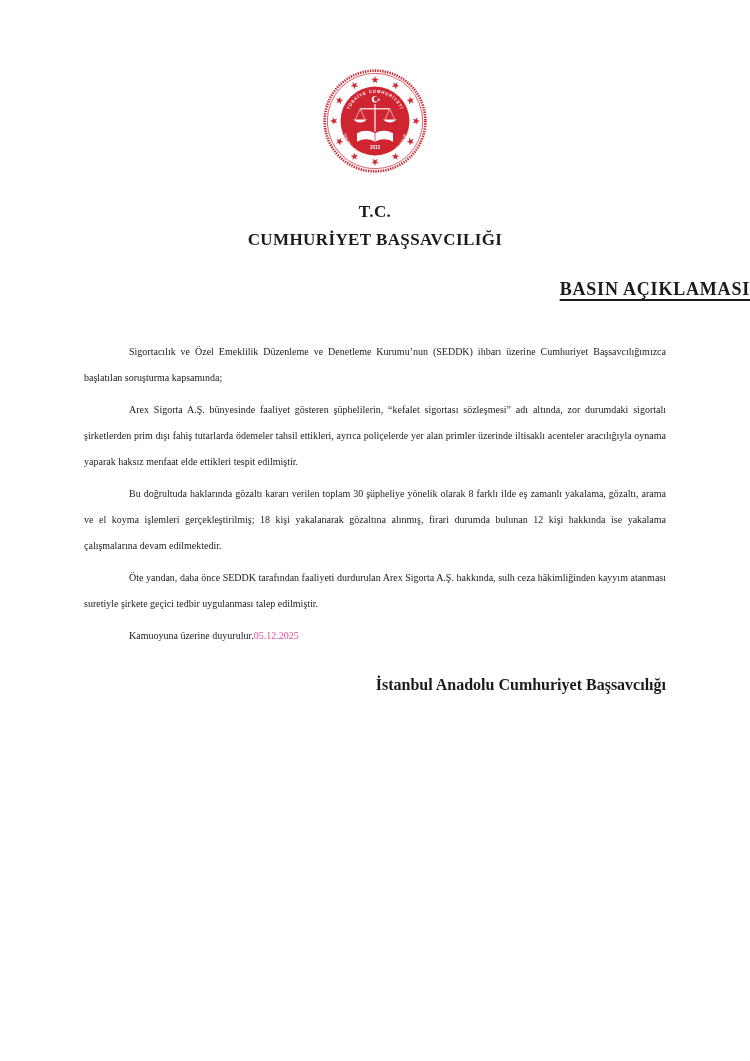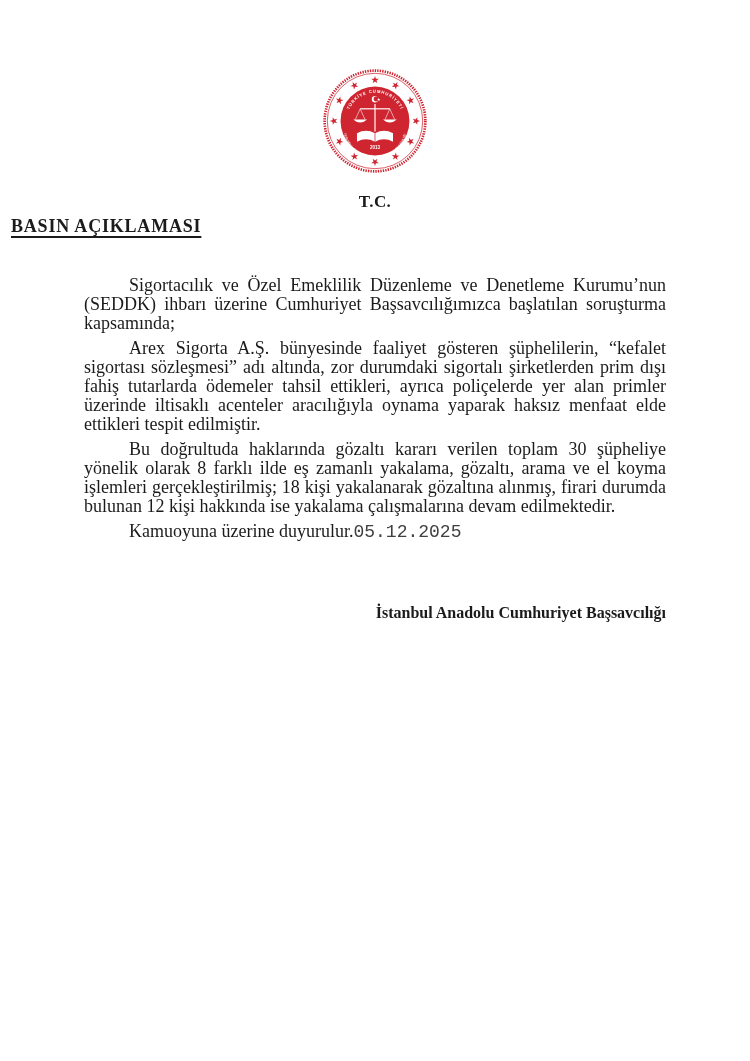--- a/index.html
+++ b/index.html
@@ -18,54 +18,55 @@
   
   .logo-wrap {
     width: 106px;
     height: 106px;
     margin: 68px auto 0 auto;
   }
   .logo-wrap svg { display: block; width: 100%; height: 100%; }
 
   
   .letterhead {
-    margin-top: 14px;
+    margin-top: 24px;
     text-align: center;
     font-weight: bold;
     font-size: 17px;
     line-height: 28px;
     letter-spacing: 0.4px;
   }
 
   
   .doc-title {
-    text-align: left;
+    margin-top: 25px;
+    text-align: right;
     font-weight: bold;
     font-size: 18px;
     letter-spacing: 0.8px;
     text-decoration: underline;
     text-decoration-thickness: 2px;
     text-underline-offset: 4px;
     padding-left: 11px;
   }
 
   
   .body { margin-top: 39px; }
   .body p {
     margin: 0 0 6px 0;
-    font-size: 18px;
-    line-height: 19px;
+    font-size: 10px;
+    line-height: 26px;
     text-align: justify;
     text-indent: 45px;
   }
   .closing { text-align: left !important; }
   .date {  }
 
   .signature {
-    margin-top: 62px;
+    margin-top: 27px;
     text-align: right;
     font-weight: bold;
     font-size: 16px;
   }
 </style>
 </head>
 <body>
 
 <div class="page">
 
@@ -127,28 +128,30 @@
         <path d="M66,123 Q83,114 100,123 Q117,114 134,123 L134,139 Q117,130 100,139 Q83,130 66,139 Z" fill="#ffffff"></path>
         <line x1="100" y1="123" x2="100" y2="139" stroke="#cf2531" stroke-width="1.4"></line>
       </g>
 
       <text x="100" y="152" text-anchor="middle" font-family="Liberation Sans, sans-serif" font-size="8.5" font-weight="bold" fill="#ffffff">2013</text>
     </svg>
   </div>
 
   <div class="letterhead">
     <div>T.C.</div>
+    <div>CUMHURİYET BAŞSAVCILIĞI</div>
   </div>
 
   <div class="doc-title">BASIN AÇIKLAMASI</div>
 
   <div class="content">
     <div class="body">
       <p>Sigortacılık ve Özel Emeklilik Düzenleme ve Denetleme Kurumu’nun (SEDDK) ihbarı üzerine Cumhuriyet Başsavcılığımızca başlatılan soruşturma kapsamında;</p>
       <p>Arex Sigorta A.Ş. bünyesinde faaliyet gösteren şüphelilerin, “kefalet sigortası sözleşmesi” adı altında, zor durumdaki sigortalı şirketlerden prim dışı fahiş tutarlarda ödemeler tahsil ettikleri, ayrıca poliçelerde yer alan primler üzerinde iltisaklı acenteler aracılığıyla oynama yaparak haksız menfaat elde ettikleri tespit edilmiştir.</p>
       <p>Bu doğrultuda haklarında gözaltı kararı verilen toplam 30 şüpheliye yönelik olarak 8 farklı ilde eş zamanlı yakalama, gözaltı, arama ve el koyma işlemleri gerçekleştirilmiş; 18 kişi yakalanarak gözaltına alınmış, firari durumda bulunan 12 kişi hakkında ise yakalama çalışmalarına devam edilmektedir.</p>
-      <p class="closing"><span>Kamuoyuna üzerine duyurulur.</span><span class="date" style="color: #404040; font-family: Liberation Mono, monospace;">05.12.2025</span></p>
+      <p>Öte yandan, daha önce SEDDK tarafından faaliyeti durdurulan Arex Sigorta A.Ş. hakkında, sulh ceza hâkimliğinden kayyım atanması suretiyle şirkete geçici tedbir uygulanması talep edilmiştir.</p>
+      <p class="closing"><span>Kamuoyuna üzerine duyurulur.</span><span class="date" style="color: #ec4899;">05.12.2025</span></p>
     </div>
 
     <div class="signature">İstanbul Anadolu Cumhuriyet Başsavcılığı</div>
   </div>
 
 </div>
 
 </body></html>

